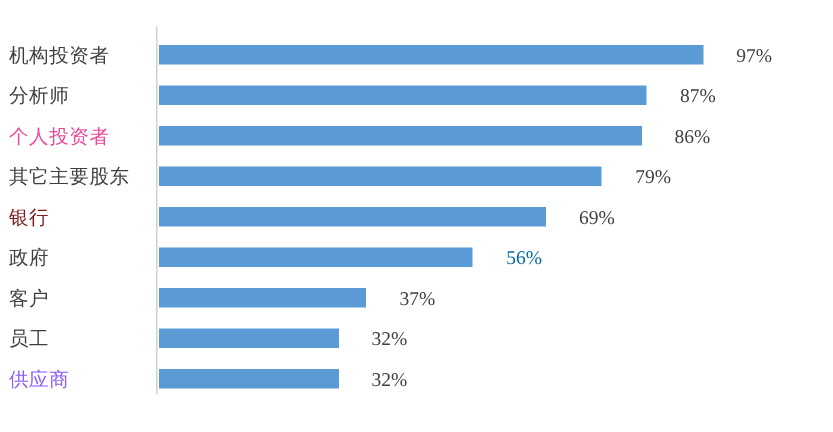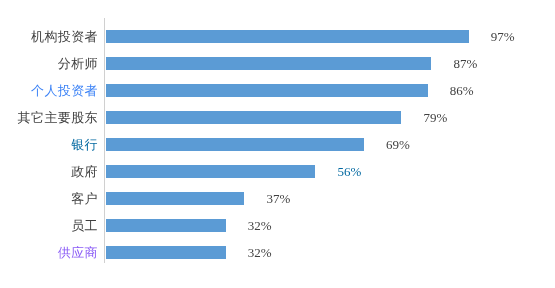--- a/index.html
+++ b/index.html
@@ -48,21 +48,21 @@
     height: 27px;
   }
 
   .category-label {
     position: absolute;
     right: 457px;   
     top: 0;
     width: 92px;
     height: 27px;
     line-height: 27px;
-    text-align: right;
+    text-align: left;
     font-size: 13px;
     color: #3F3F3F;
     white-space: nowrap;
     letter-spacing: 0.4px;
     font-family: Liberation Serif, serif;
   }
 
   .bar-track {
     position: absolute;
     left: 106px;
@@ -104,35 +104,35 @@
           </div>
         </div>
         <div class="bar-row" style="top: 50px;">
           <div class="category-label" style="color: rgb(63, 63, 63);">分析师</div>
           <div class="bar-track" style="left: 106px;">
             <div class="bar" title="分析师 87%" style="width: 325.38px; background: rgb(91, 155, 213);"></div>
             <div class="value-label" style="left: 325.38px; color: rgb(63, 63, 63);">87%</div>
           </div>
         </div>
         <div class="bar-row" style="top: 77px;">
-          <div class="category-label" style="color: #3b82f6;">个人投资者</div>
+          <div class="category-label" style="color: #ec4899;">个人投资者</div>
           <div class="bar-track" style="left: 106px;">
             <div class="bar" title="个人投资者 86%" style="width: 321.64px; background: rgb(91, 155, 213);"></div>
             <div class="value-label" style="left: 321.64px; color: rgb(63, 63, 63);">86%</div>
           </div>
         </div>
         <div class="bar-row" style="top: 104px;">
           <div class="category-label" style="color: rgb(63, 63, 63);">其它主要股东</div>
           <div class="bar-track" style="left: 106px;">
             <div class="bar" title="其它主要股东 79%" style="width: 295.46px; background: rgb(91, 155, 213);"></div>
             <div class="value-label" style="left: 295.46px; color: rgb(63, 63, 63);">79%</div>
           </div>
         </div>
         <div class="bar-row" style="top: 131px;">
-          <div class="category-label" style="color: #0369a1;">银行</div>
+          <div class="category-label" style="color: #7f1d1d;">银行</div>
           <div class="bar-track" style="left: 106px;">
             <div class="bar" title="银行 69%" style="width: 258.06px; background: rgb(91, 155, 213);"></div>
             <div class="value-label" style="left: 258.06px; color: rgb(63, 63, 63);">69%</div>
           </div>
         </div>
         <div class="bar-row" style="top: 158px;">
           <div class="category-label" style="color: rgb(63, 63, 63);">政府</div>
           <div class="bar-track" style="left: 106px;">
             <div class="bar" title="政府 56%" style="width: 209.44px; background: rgb(91, 155, 213);"></div>
             <div class="value-label" style="left: 209.44px; color: #0369a1;">56%</div>

